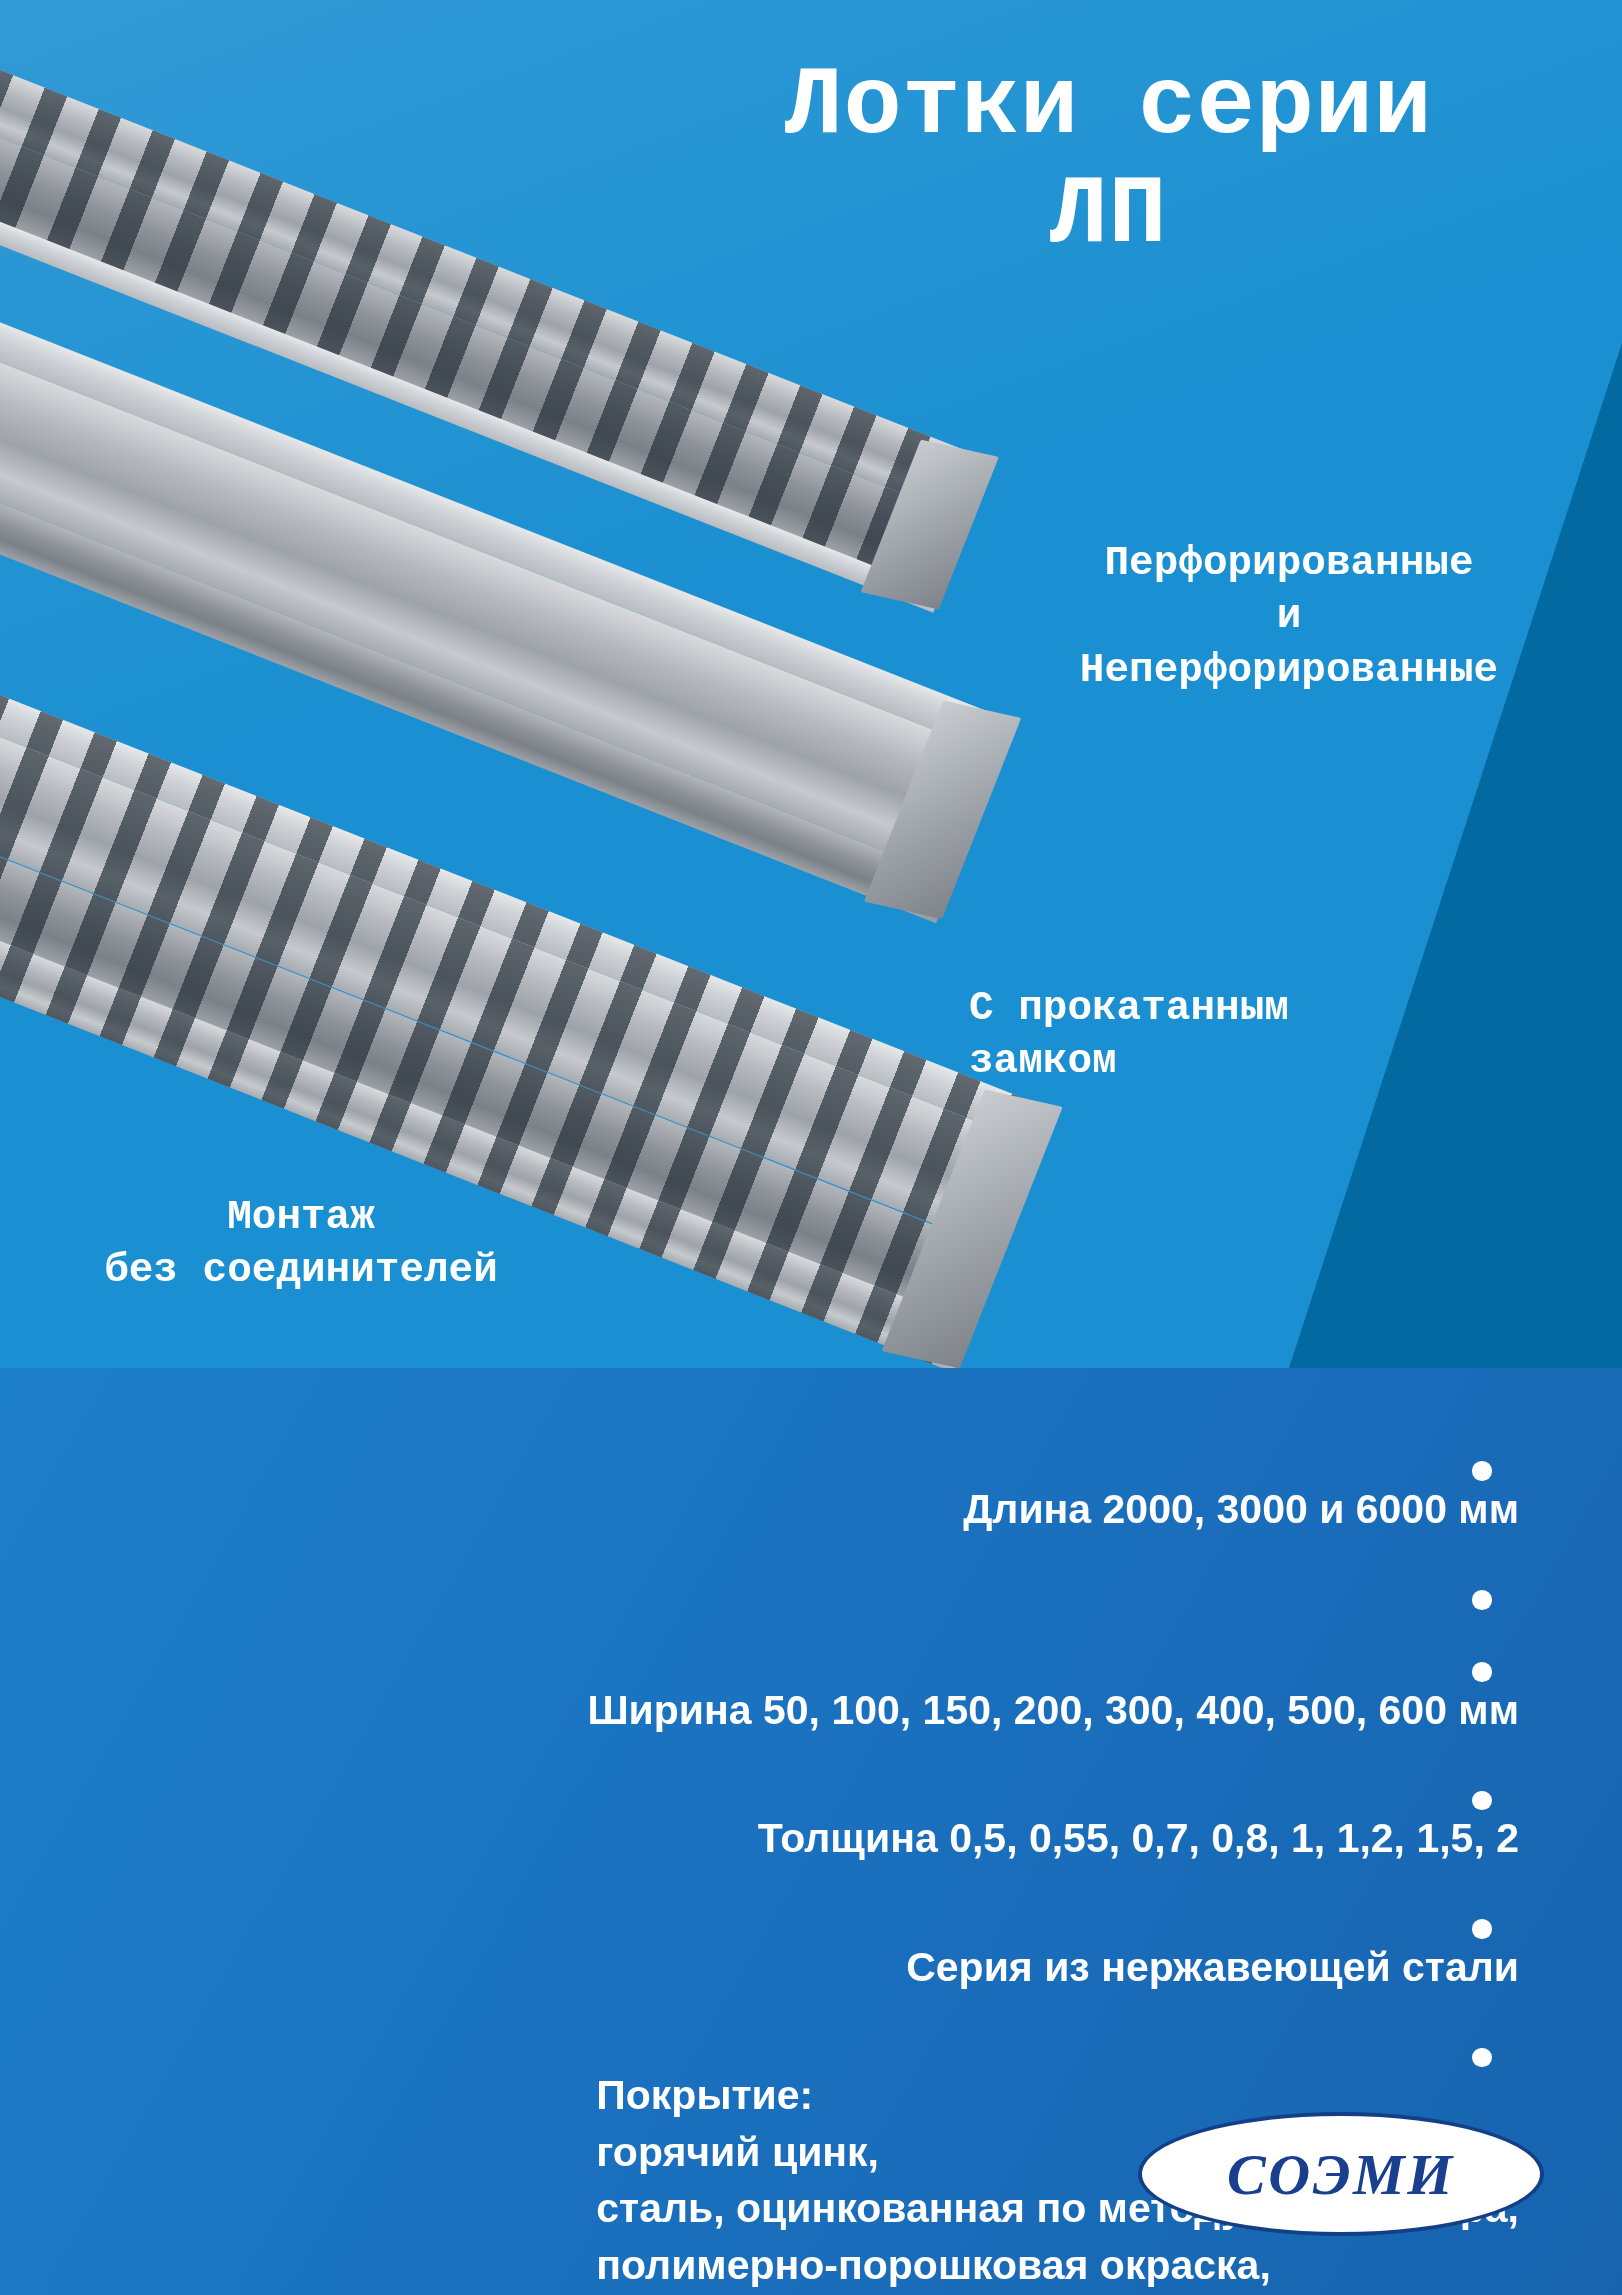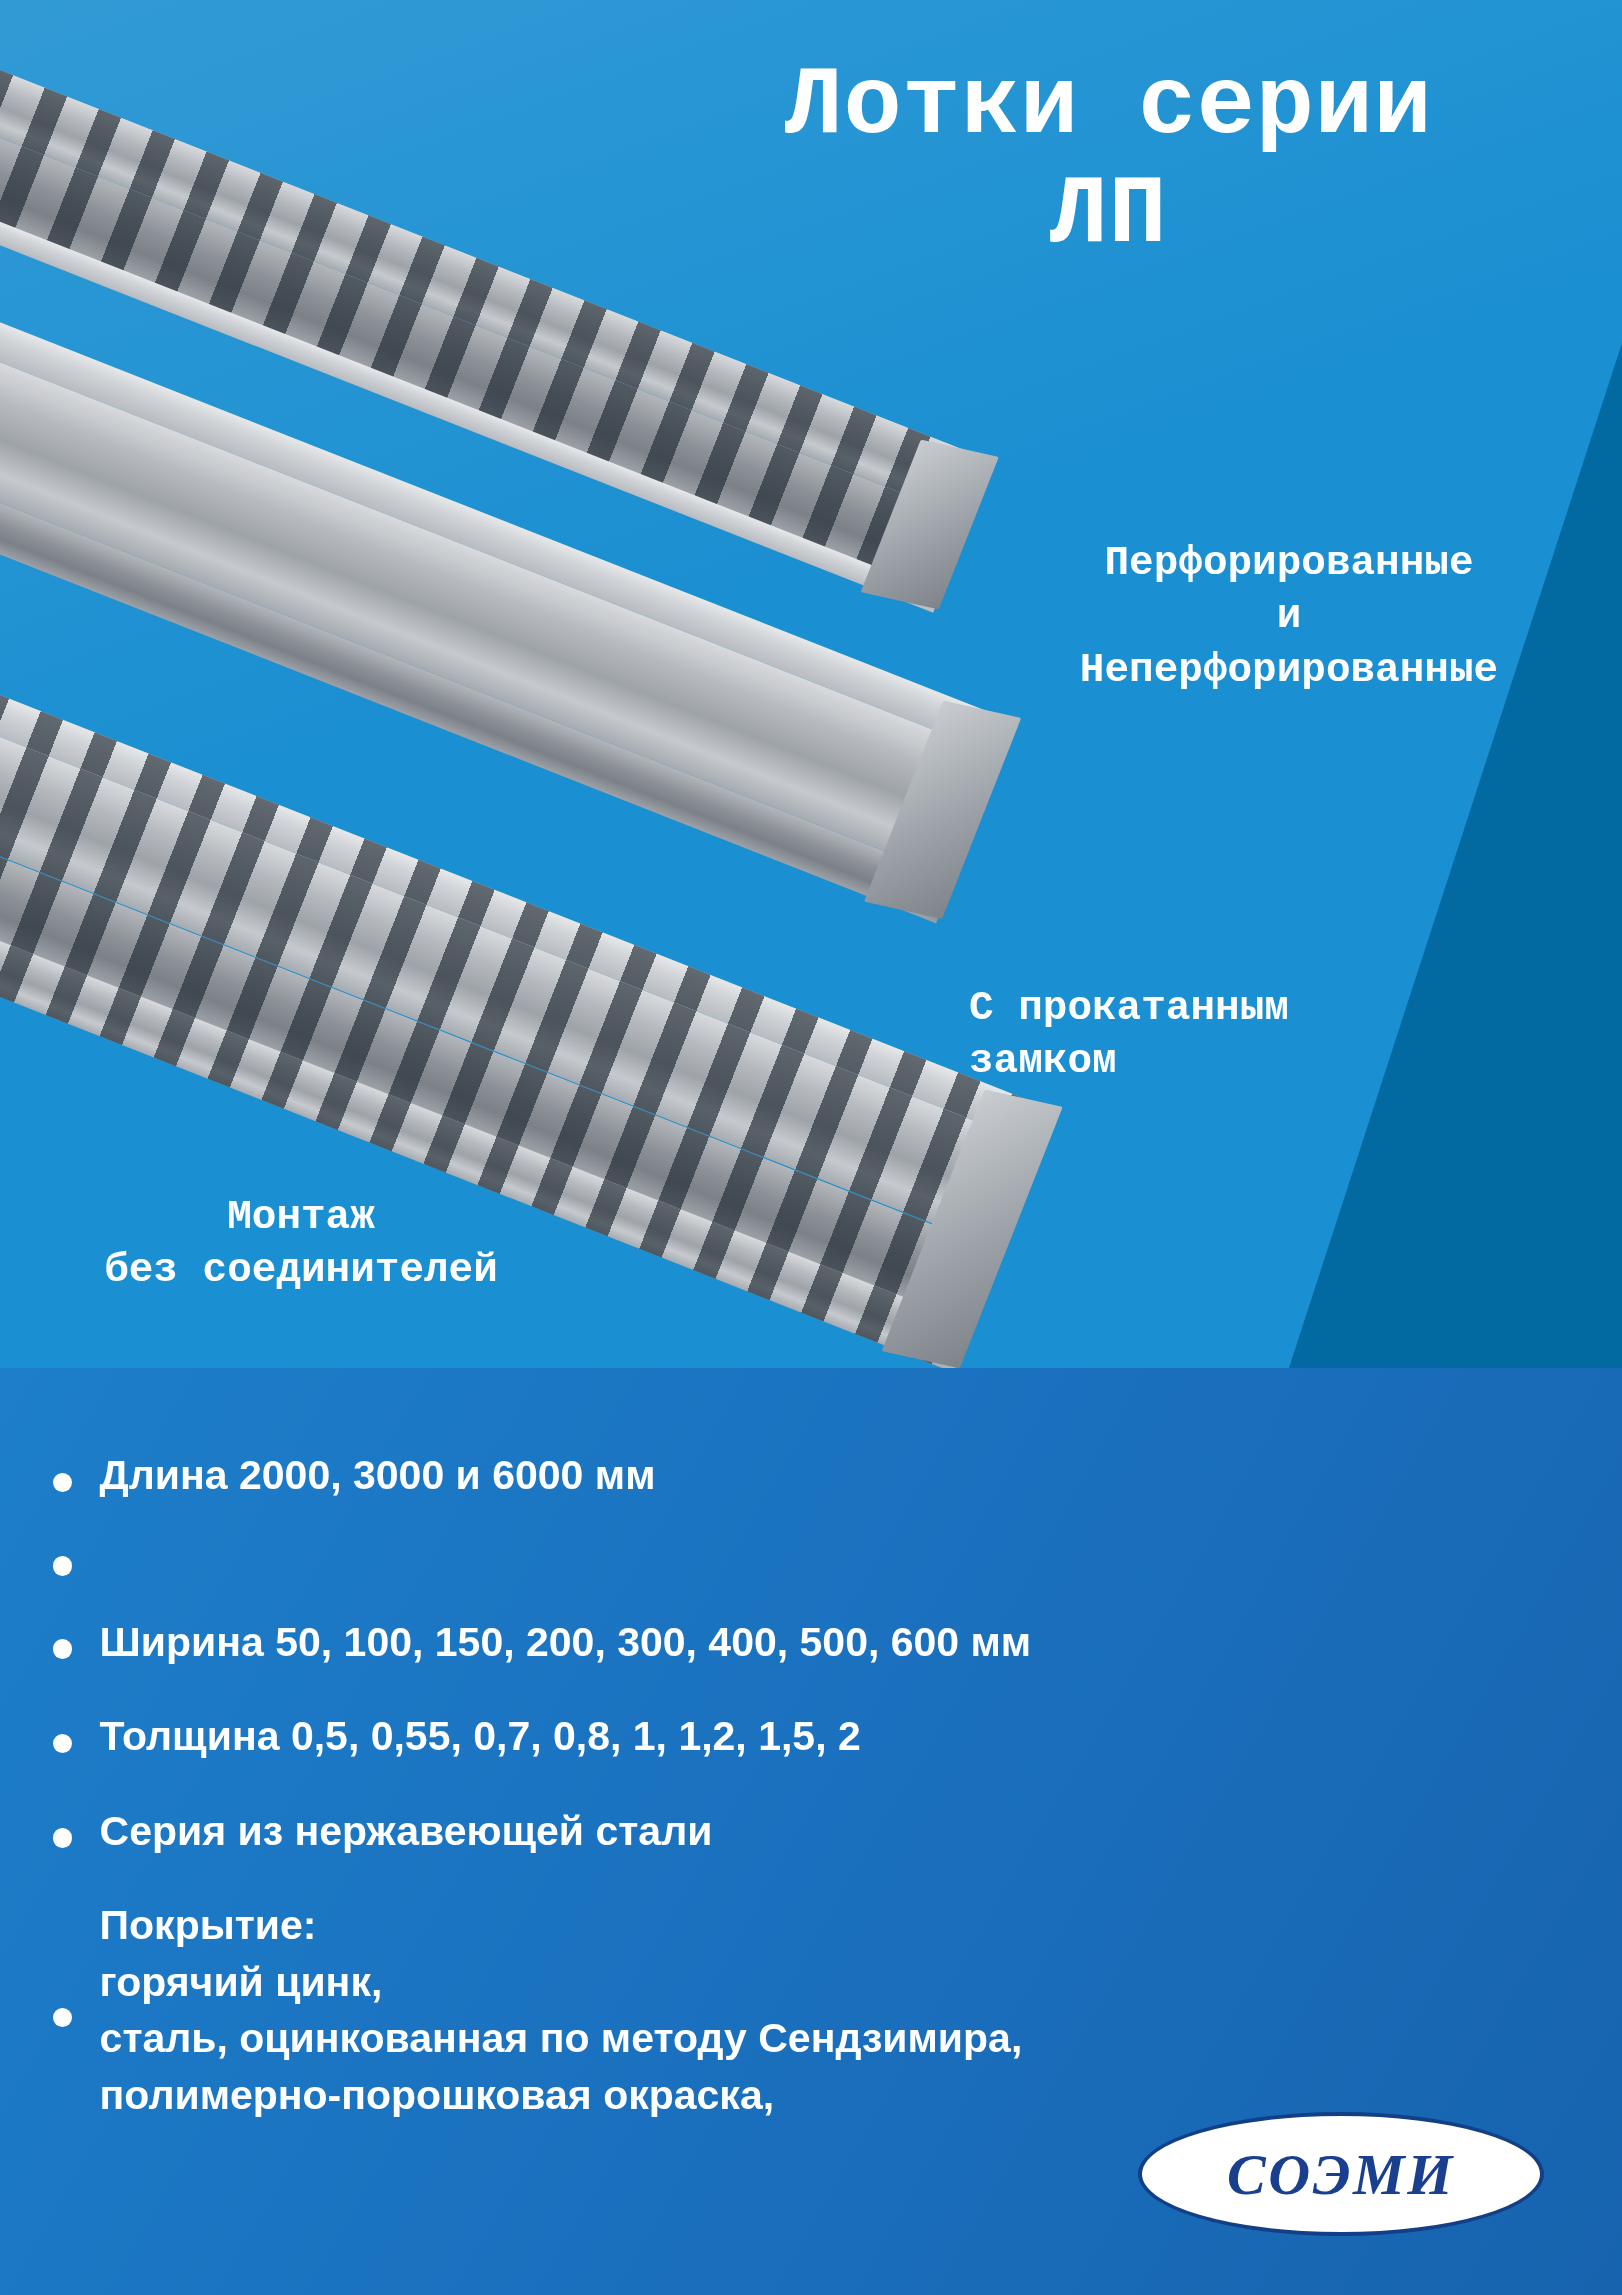--- a/index.html
+++ b/index.html
@@ -218,22 +218,23 @@
     overflow: hidden;
   }
   .specs-list {
     position: absolute;
     left: 46px;
     top: 79px;
     width: 1473px;
   }
   .spec-item {
     display: flex;
-    align-items: center;
+    align-items: flex-end;
     margin-bottom: 38px;
+    flex-direction: column;
   }
   .bullet {
     flex: 0 0 auto;
     width: 19.6px;
     height: 19.6px;
     border-radius: 50%;
     background: #ffffff;
     margin: 14.4px 27.5px 0 6.5px;
   }
   .spec-text {

